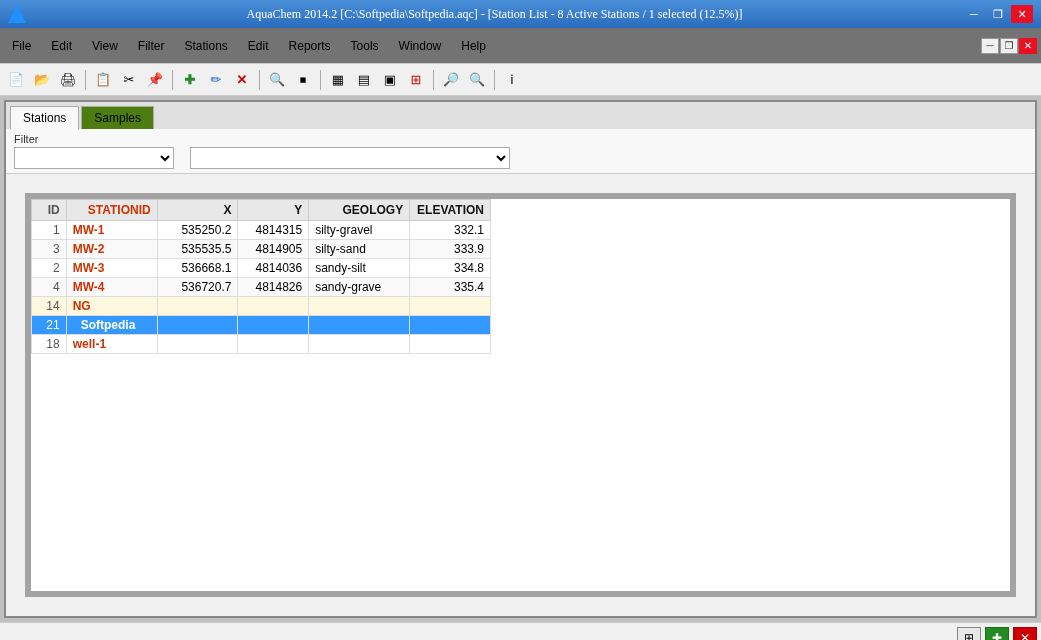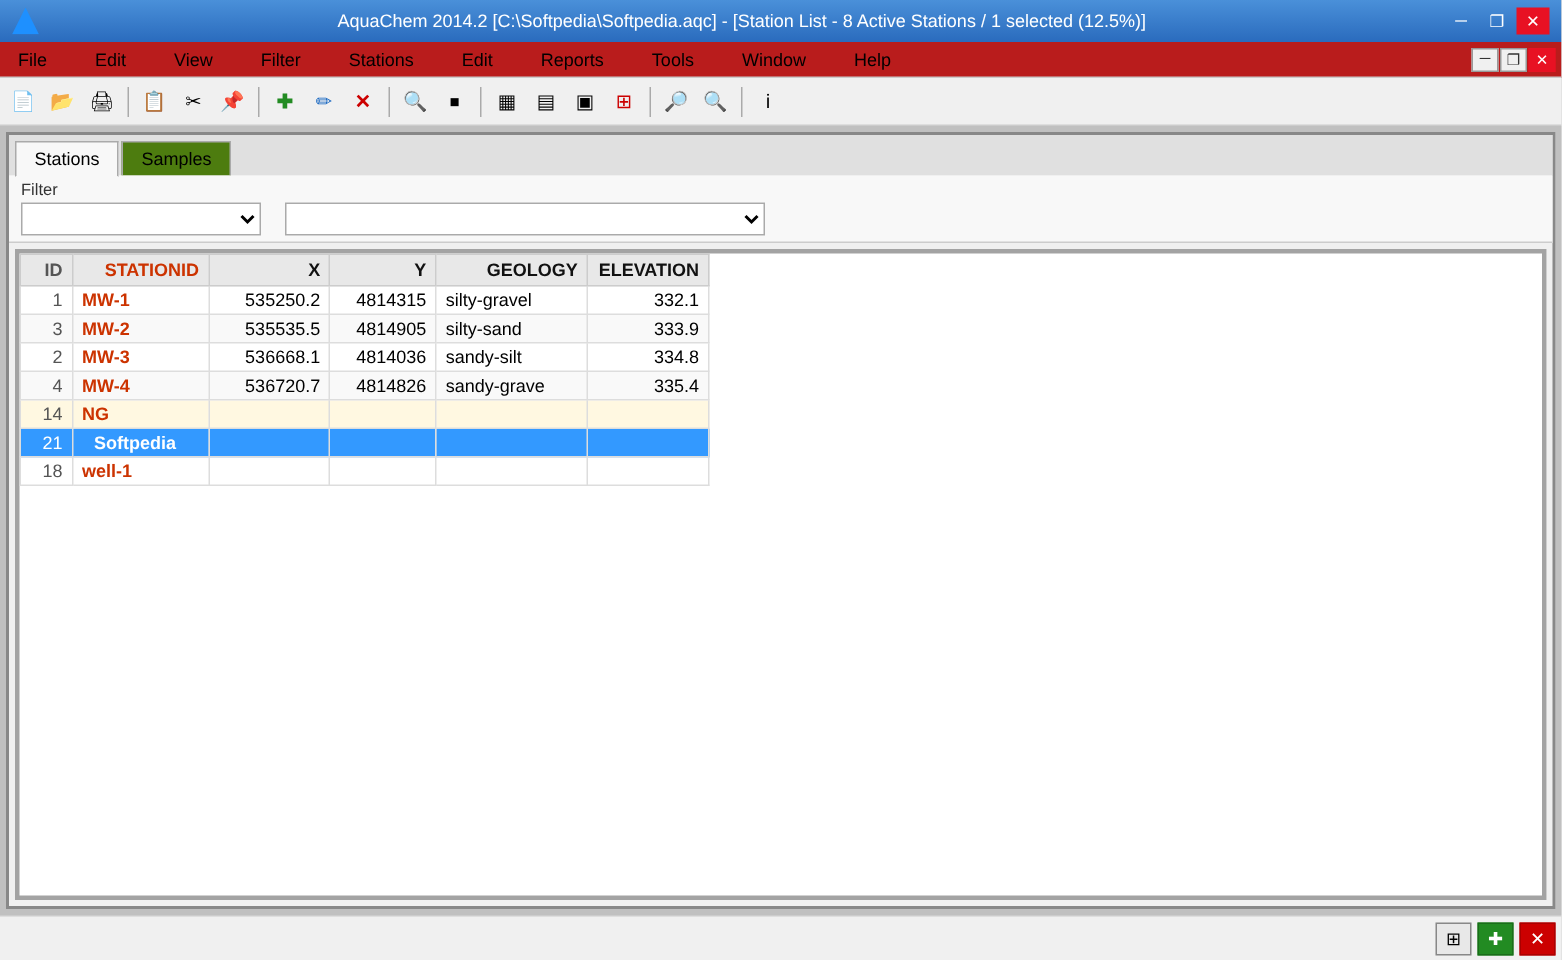--- a/index.html
+++ b/index.html
@@ -20,20 +20,21 @@
       display: flex;
       align-items: center;
       justify-content: space-between;
       padding: 0 8px;
       font-size: 12px;
       font-weight: normal;
     }
     .title-bar-title {
       flex: 1;
       text-align: center;
+      font-family: Liberation Serif, serif;
     }
     .title-bar-controls {
       display: flex;
       gap: 2px;
     }
     .title-bar-btn {
       width: 22px;
       height: 18px;
       display: flex;
       align-items: center;
@@ -41,27 +42,27 @@
       cursor: pointer;
       font-size: 11px;
       border: none;
       color: white;
       background: transparent;
     }
     .title-bar-btn.close { background: #e81123; }
 
     
     .menu-bar {
-      background: #b91c1c;
-      height: 24px;
+      background: #737373;
+      height: 36px;
       display: flex;
       align-items: center;
       padding: 0 4px;
       border-bottom: 1px solid #ccc;
-      gap: 16px;
+      gap: 4px;
     }
     .menu-item {
       padding: 2px 8px;
       cursor: pointer;
       height: 100%;
       display: flex;
       align-items: center;
     }
     .menu-bar-right {
       margin-left: auto;
@@ -177,22 +178,22 @@
     }
     .filter-group.selection select {
       width: 320px;
     }
 
     
     .table-container {
       flex: 1;
       overflow-y: auto;
       background: white;
-      border: 3px solid #a3a3a3;
-      margin: 4px;
+      border: 6px solid #a3a3a3;
+      margin: 19px;
     }
     table {
       border-collapse: collapse;
       width: 460px;
       font-size: 12px;
     }
     thead tr th {
       background: #e8e8e8;
       border: 1px solid #ccc;
       padding: 3px 6px;

